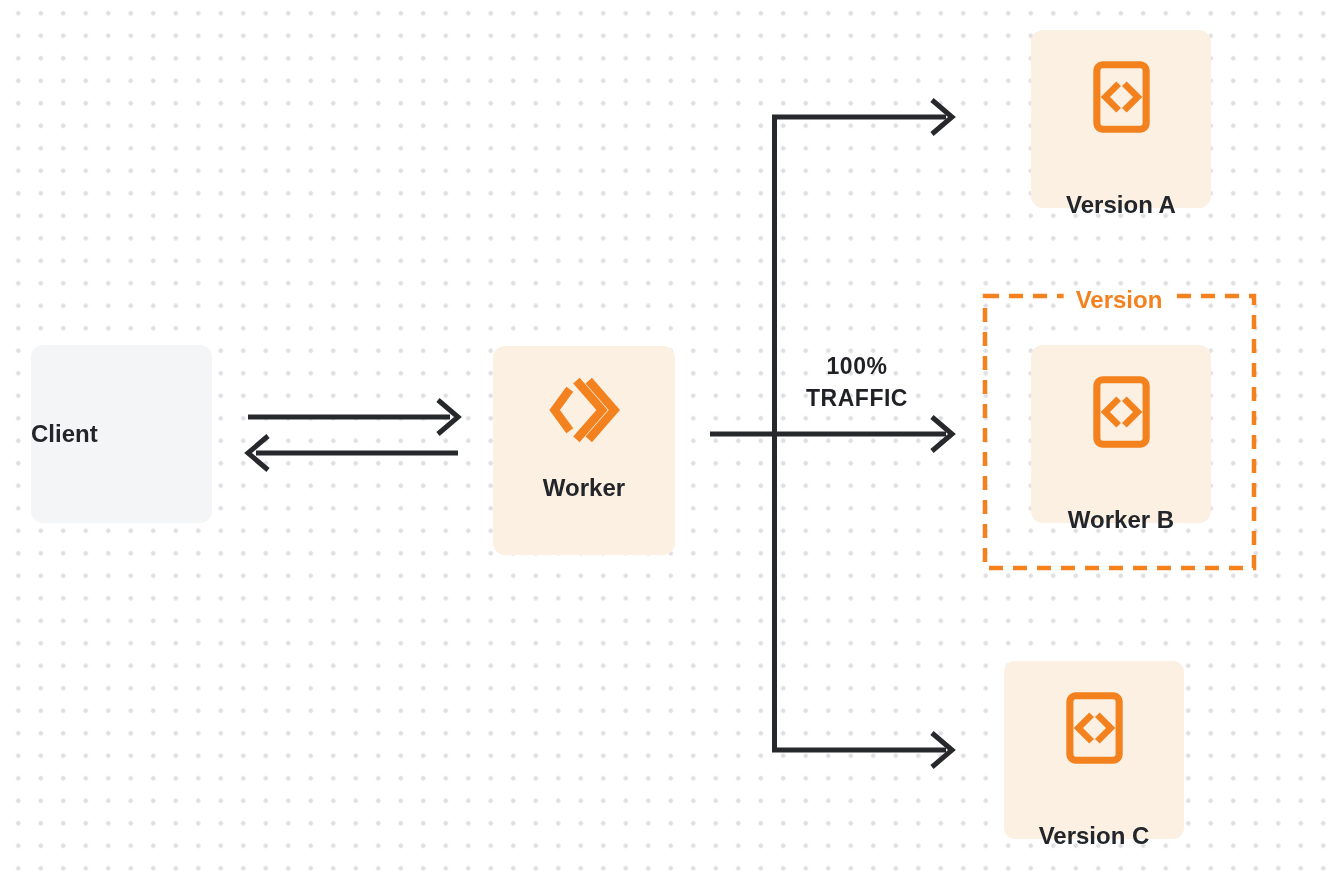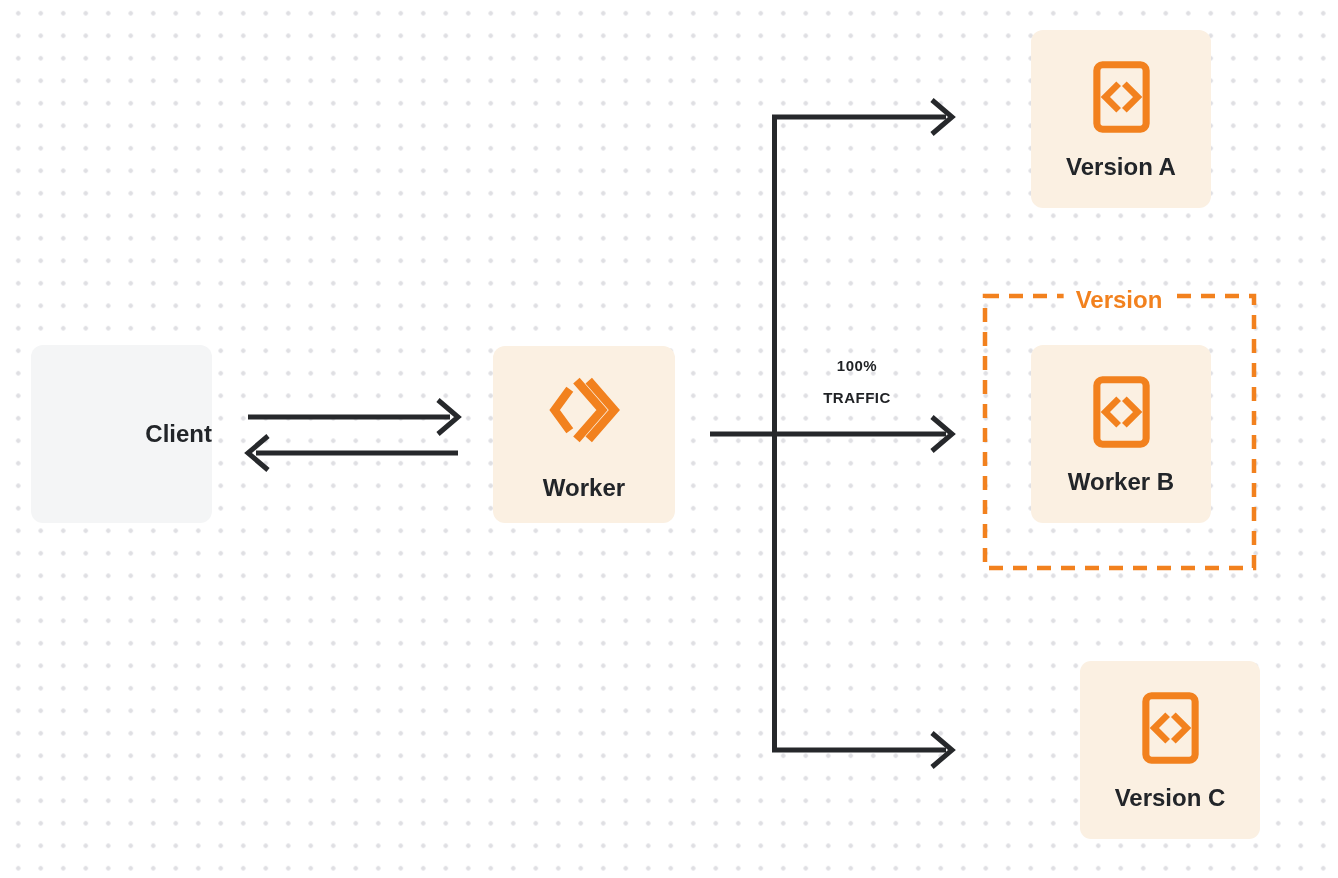--- a/index.html
+++ b/index.html
@@ -23,58 +23,59 @@
   }
   .node-label{
     font-weight:bold;
     font-size:24px;
     color:#222529;
     white-space:nowrap;
   }
   .client{
     left:31px;top:345px;width:181px;height:178px;
     background:#F4F5F6;
-    justify-content:flex-end;
+    justify-content:flex-start;
   }
   .worker{
-    left:493px;top:346px;width:182px;height:177px;
+    left:493px;top:346px;width:182px;height:209px;
     background:#FBF0E2;
     flex-direction:column;
     padding-top:28px;
   }
   .worker .node-label{margin-top:24px;}
   .version{
     width:180px;height:178px;
     background:#FBF0E2;
     flex-direction:column;
     padding-top:31px;
+    gap:38px;
   }
   .version .node-label{margin-top:16px;}
   .version-a{position:absolute;left:1031px;top:30px;}
   .version-b{position:absolute;left:1031px;top:345px;}
-  .version-c{position:absolute;left:1080px;top:661px;border-radius:11px;}
+  .version-c{position:absolute;left:1004px;top:661px;border-radius:11px;}
   .deployed-label{
     position:absolute;
     left:1119px;top:287px;
     transform:translateX(-50%);
     font-size:24px;
     font-weight:bold;
     color:#F2811E;
     line-height:26px;
     background:#ffffff;
     padding:0 12px;
     white-space:nowrap;
   }
   .traffic-label{
     position:absolute;
     left:857px;top:350px;
     transform:translateX(-50%);
     text-align:center;
     font-weight:bold;
-    font-size:15px;
+    font-size:23px;
     line-height:32px;
     color:#1f2124;
     letter-spacing:0.5px;
     white-space:nowrap;
   }
   .traffic-label span{display:block;}
 </style>
 </head>
 <body>
 

